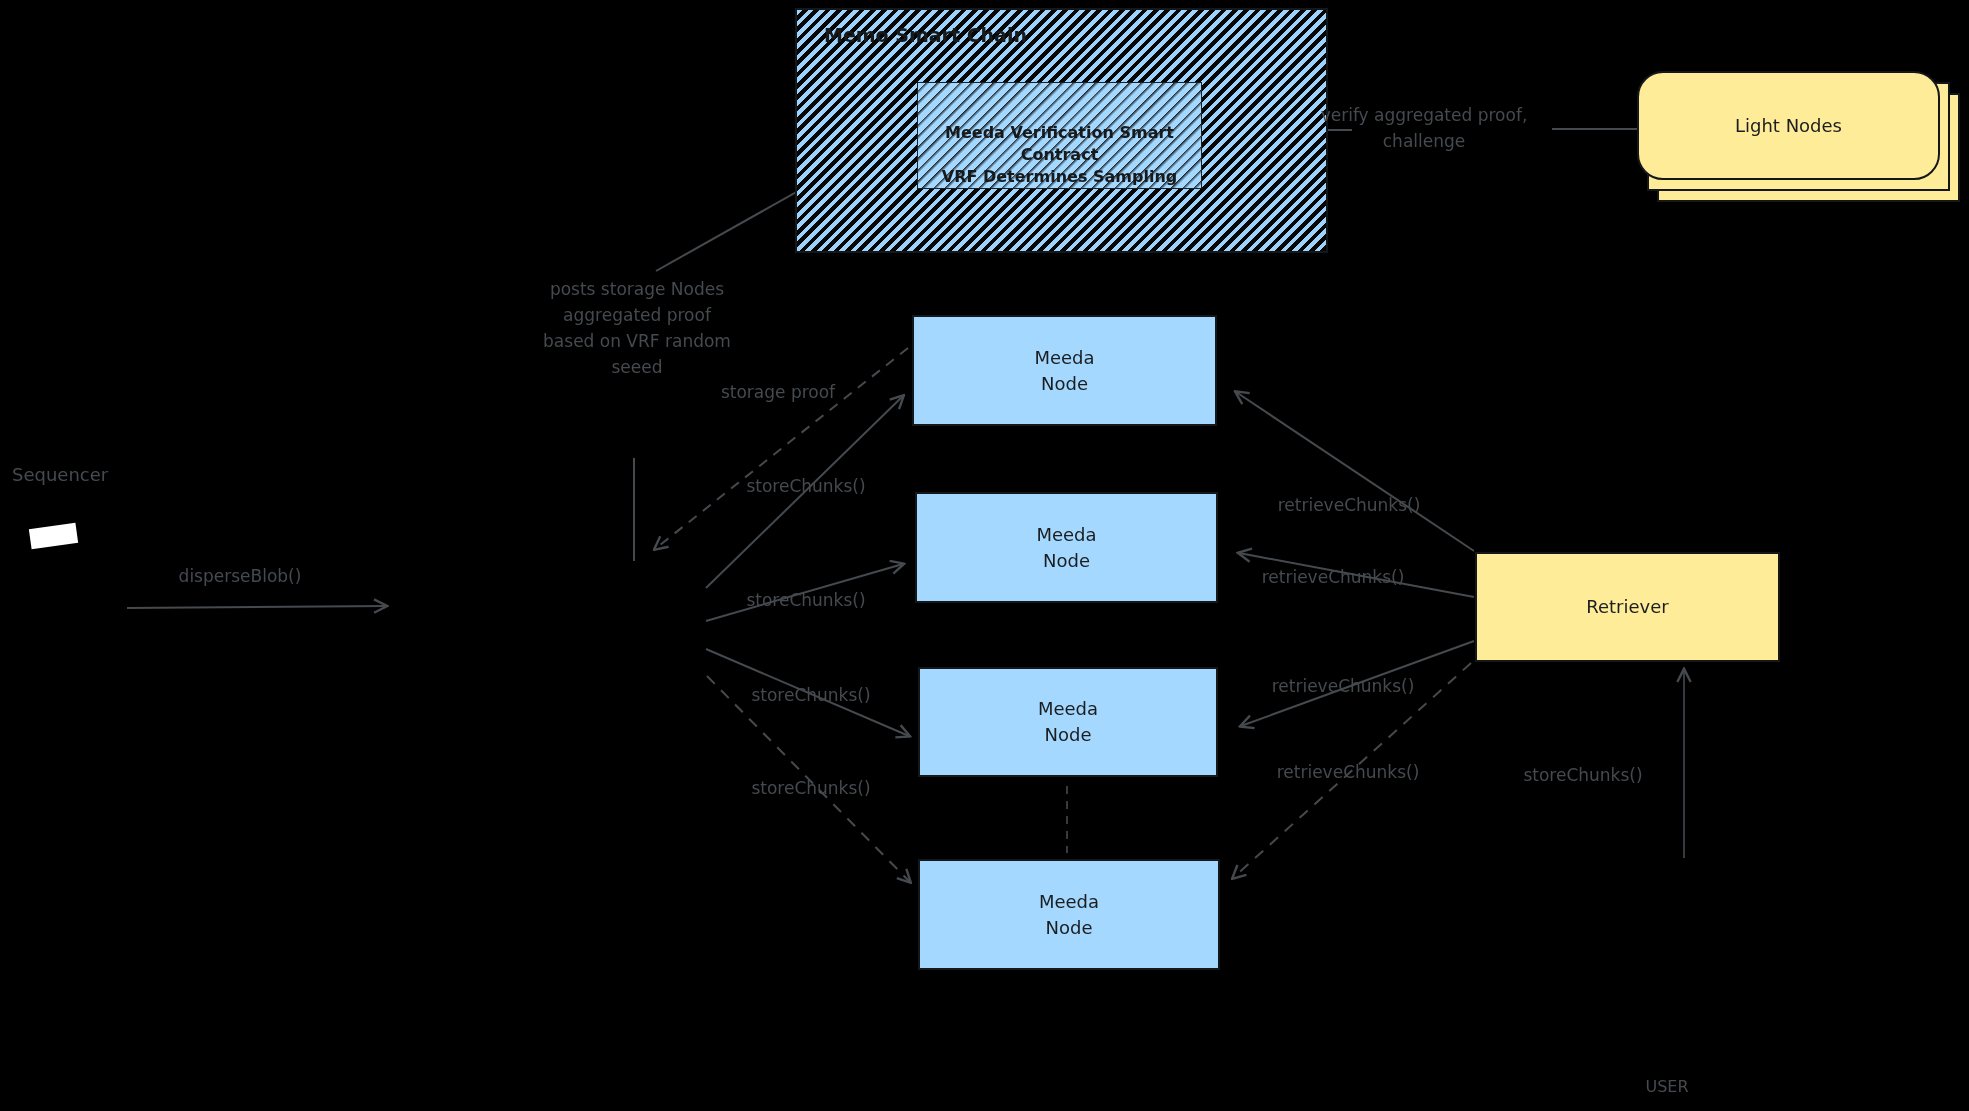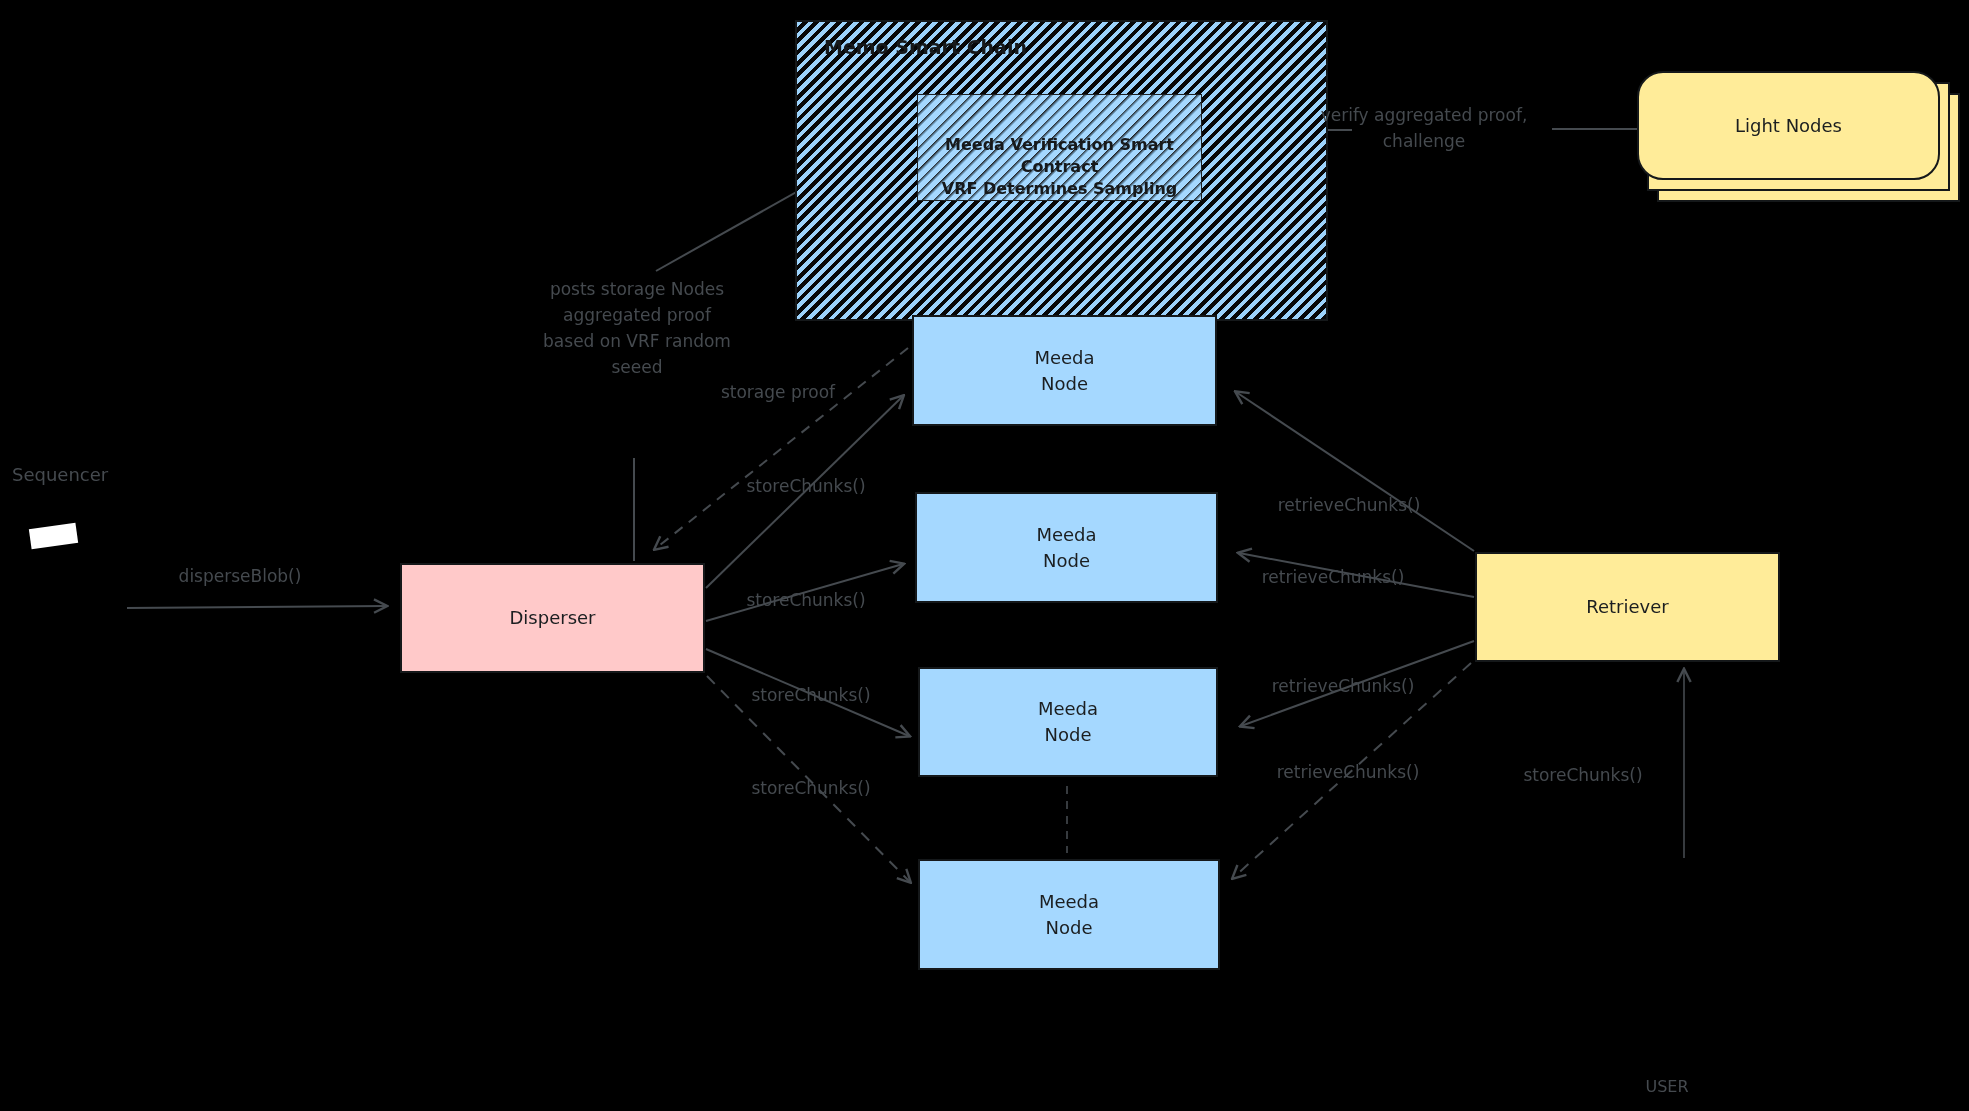--- a/index.html
+++ b/index.html
@@ -19,21 +19,21 @@
     position:absolute;border:2px solid var(--ink);color:#1b1e20;
     display:flex;flex-direction:column;align-items:center;justify-content:center;
     font-size:18px;line-height:26px;text-align:center;box-sizing:border-box;
   }
   .node{background:var(--blue);}
   .disperser{background:var(--pink);}
   .retriever{background:var(--yellow);}
   .card{position:absolute;background:var(--yellow);border:2px solid var(--ink);box-sizing:border-box;
         display:flex;align-items:center;justify-content:center;color:#1b1e20;font-size:18px;}
   .chain-box{
-    position:absolute;left:795px;top:20px;width:533px;height:301px;box-sizing:border-box;
+    position:absolute;left:795px;top:8px;width:533px;height:245px;box-sizing:border-box;
     border:2px solid var(--ink);
     background:repeating-linear-gradient(135deg,#9cd2fb 0px,#9cd2fb 4px,#070708 4px,#070708 8px);
     padding-left:17px;
   }
   .chain-title{position:absolute;left:27px;top:14px;color:#17191b;font-size:19px;white-space:nowrap;font-weight:bold;}
   .contract-box{
     position:absolute;left:120px;top:72px;width:285px;height:107px;box-sizing:border-box;
     border:1.5px solid #1c1f21;
     background:repeating-linear-gradient(135deg,#a5d8ff 0px,#a5d8ff 5px,#1d2023 5px,#8fc6f0 8px);
     display:flex;flex-direction:column;align-items:center;justify-content:flex-end;
@@ -99,23 +99,20 @@
   <div class="lbl multi" style="left:1424px;top:102px;">
     <div>verify aggregated proof,</div>
     <div>challenge</div>
   </div>
 
   <div class="lbl left" style="left:12px;top:474px;font-size:18px;">Sequencer</div>
   <div class="screen"></div>
 
   <div class="lbl" style="left:240px;top:576px;">disperseBlob()</div>
 
-  <div class="box disperser" style="left:400px;top:563px;width:305px;height:110px;">
-    <span>Disperser</span>
-  </div>
 
   <div class="lbl multi" style="left:637px;top:276px;">
     <div>posts storage Nodes</div>
     <div>aggregated proof</div>
     <div>based on VRF random</div>
     <div>seeed</div>
   </div>
 
   <div class="lbl" style="left:778px;top:392px;">storage proof</div>
 

